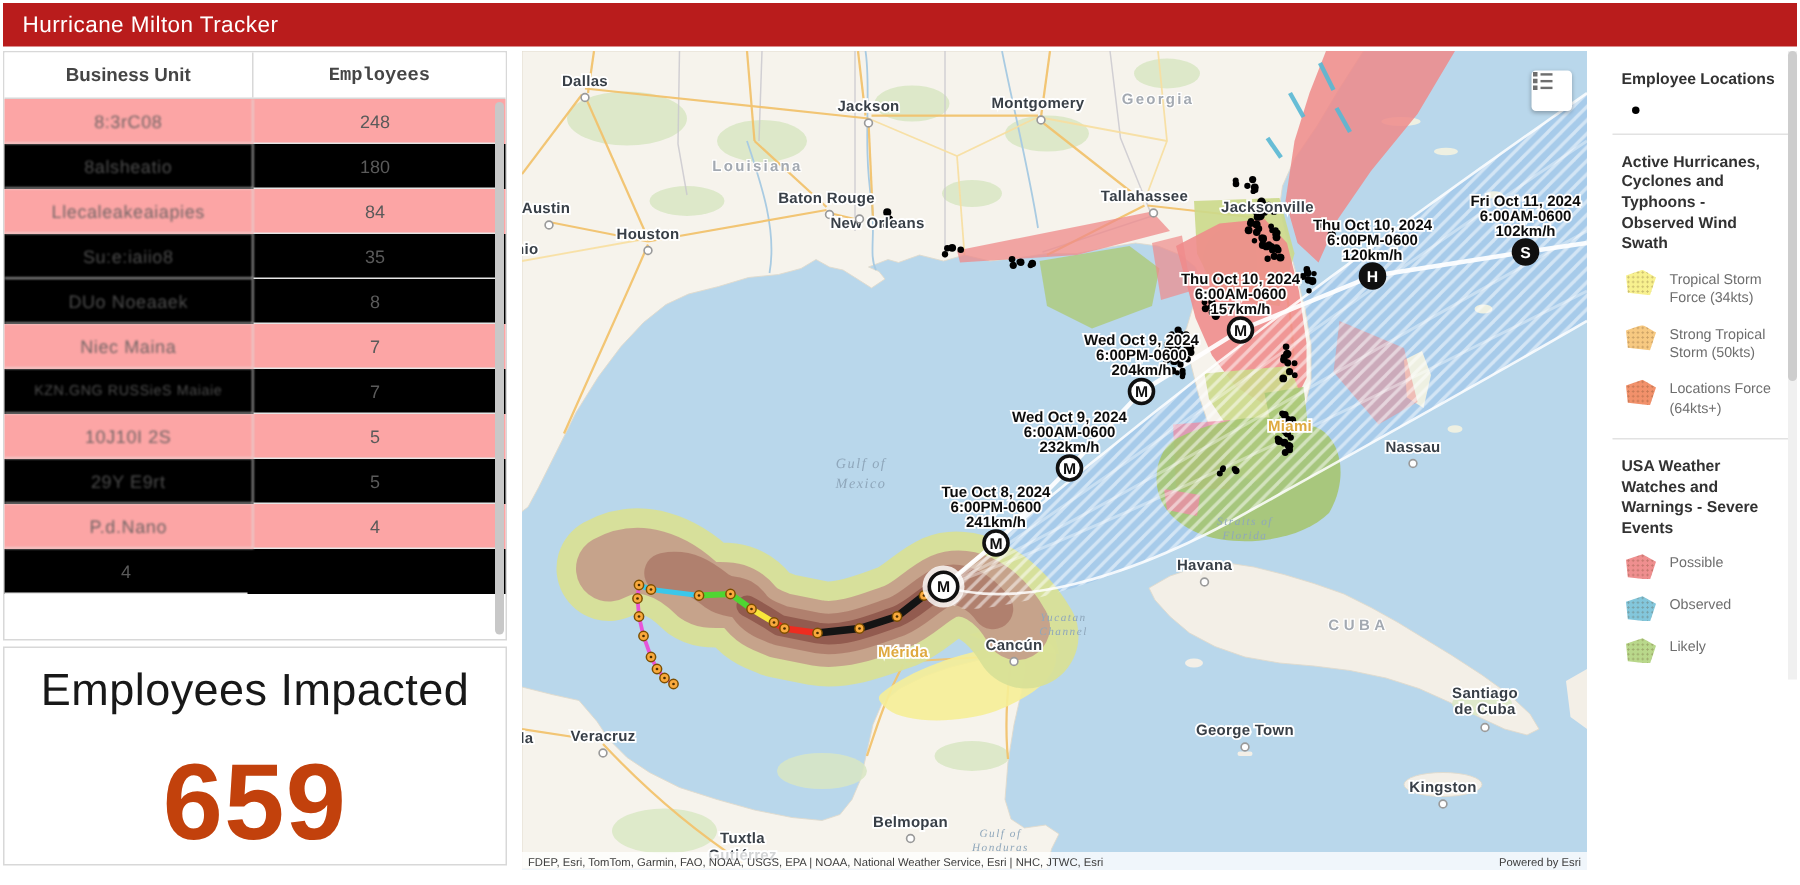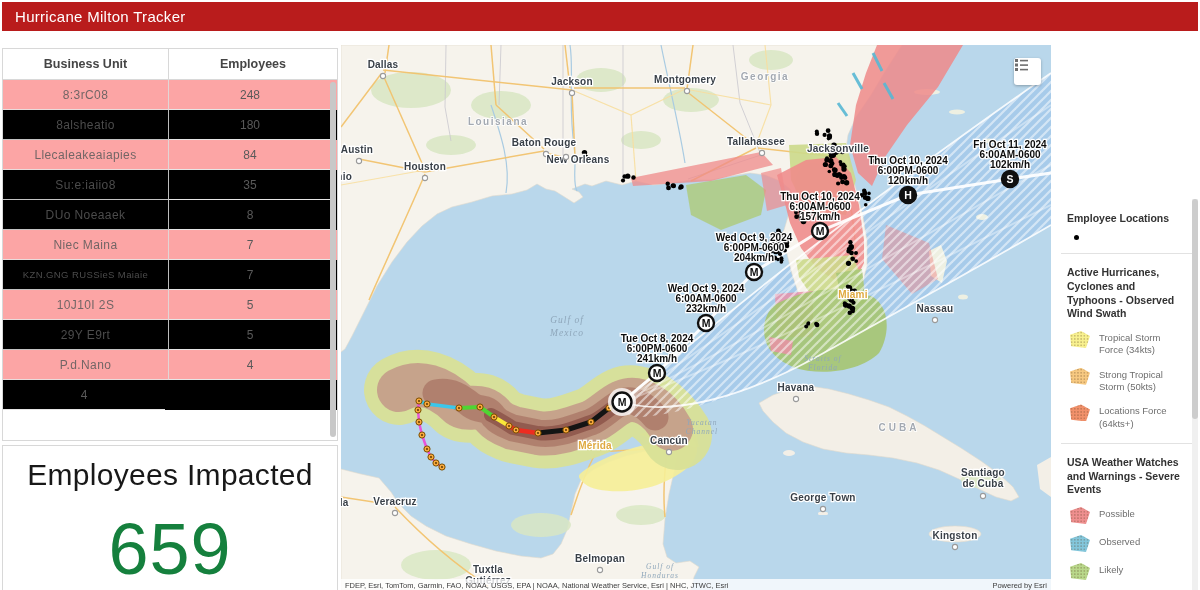--- a/index.html
+++ b/index.html
@@ -3,41 +3,41 @@
 <meta charset="utf-8">
 <style>
   * { margin:0; padding:0; box-sizing:border-box; }
   html,body { width:1200px; height:590px; overflow:hidden; background:#fff;
               font-family:"Liberation Sans", sans-serif; }
   .page { width:1200px; height:590px; padding:2px; display:flex; flex-direction:column; }
   
   .app-header { height:29px; background:#ad9254; color:#fff; display:flex; align-items:center;
                 padding-left:13px; font-size:15px; letter-spacing:.3px; flex:none; }
   
-  .content { flex:1; display:flex; gap:3px; padding-top:14px; align-items:flex-end; }
+  .content { flex:1; display:flex; gap:10px; padding-top:3px; align-items:flex-start; }
   .left-col { width:336px; flex:none; display:flex; flex-direction:column; gap:4px; }
   
   .table-card { height:393px; background:#fff; border:1px solid #d8d8d8; position:relative; flex:none; }
   .thead { display:flex; height:31px; border-bottom:1px solid #d8d8d8; background:#fff; }
   .th { flex:none; width:166px; display:flex; align-items:center; justify-content:center;
         font-size:12.5px; font-weight:bold; color:#454545; border-right:1px solid #d8d8d8; }
-  .th:last-child { width:168px; border-right:none; }
+  .th:last-child { width:168px; border-right:none;font-family:Liberation Mono, monospace; }
   .trow { display:flex; height:30px; background:#000000; }
   .trow.alt { background:#fca5a5; }
   .tcell { flex:none; width:166px; display:flex; align-items:center; justify-content:center;
            font-size:12px; color:#5a5a5a; border-right:1px solid #dedede; border-bottom:1px solid #e6e6e6; }
   .tcell.num { width:162px; border-right:none; }
   .tcell.unit { filter:blur(.6px); opacity:.85; letter-spacing:.4px; }
   .tcell.small { font-size:9.5px; }
   .tscroll { position:absolute; right:1px; top:33px; bottom:3px; width:6px;
              background:#c8c8c8; border-radius:3px; }
   
   .kpi-card { flex:1; background:#fff; border:1px solid #d8d8d8; text-align:center; padding-top:12px; }
   .kpi-title { font-size:30px; color:#181818; letter-spacing:.3px; }
-  .kpi-value { font-size:72px; font-weight:400; color:#15803d; margin-top:16px; letter-spacing:1px; }
+  .kpi-value { font-size:72px; font-weight:700; color:#c2410c; margin-top:16px; letter-spacing:1px; }
   
   .map-wrap { width:710px; height:546px; flex:none; position:relative; background:#b9d7eb; overflow:hidden; }
   .map-wrap svg { position:absolute; inset:0; }
   .attribution { position:absolute; left:0; right:0; bottom:0; height:12px;
                  background:rgba(255,255,255,.78); display:flex; align-items:center;
                  justify-content:space-between; padding:0 4px; font-size:7.5px; color:#3c3c3c; z-index:5; }
   .legend-btn { position:absolute; top:13px; right:10px; width:27px; height:27px; background:#fff;
                 border-radius:3px; box-shadow:0 1px 3px rgba(0,0,0,.28); display:flex;
                 align-items:center; justify-content:center; z-index:5; cursor:pointer; }
   

